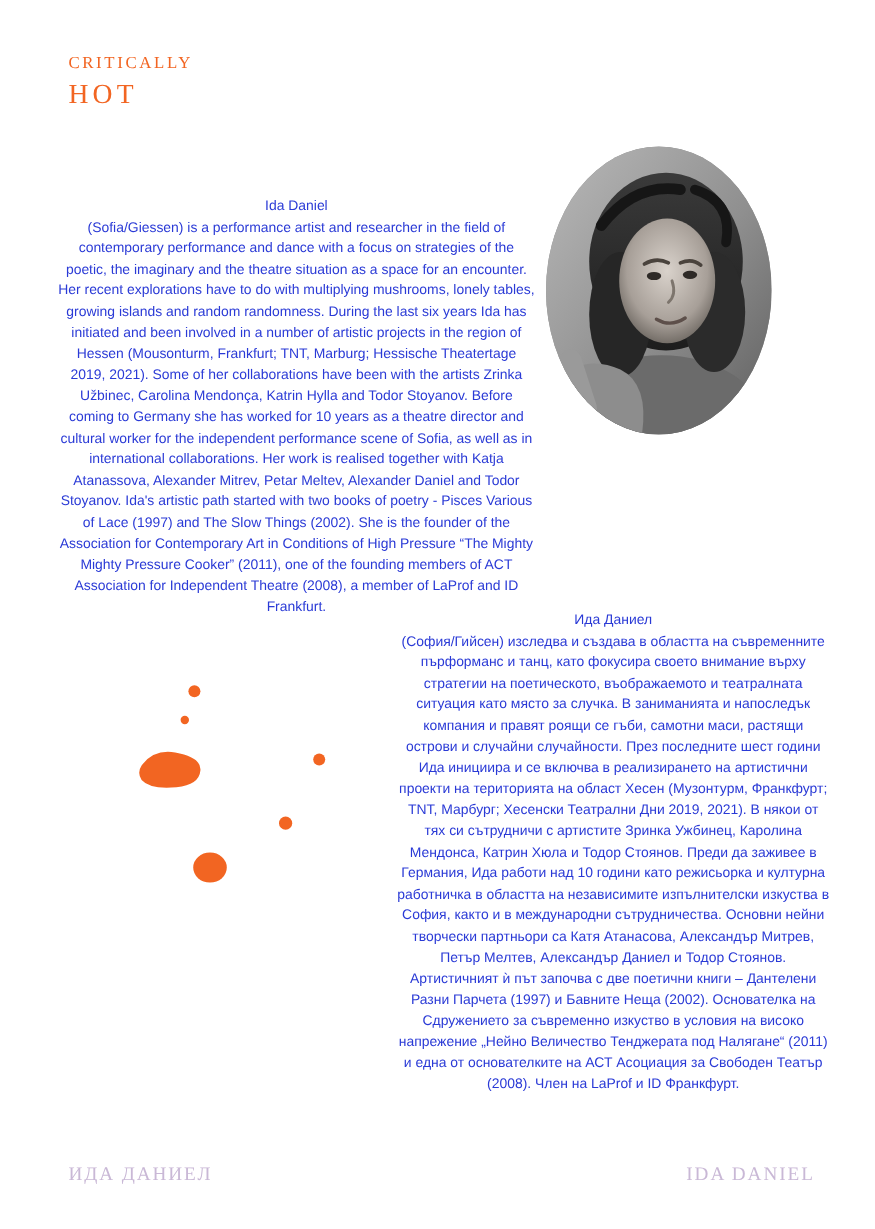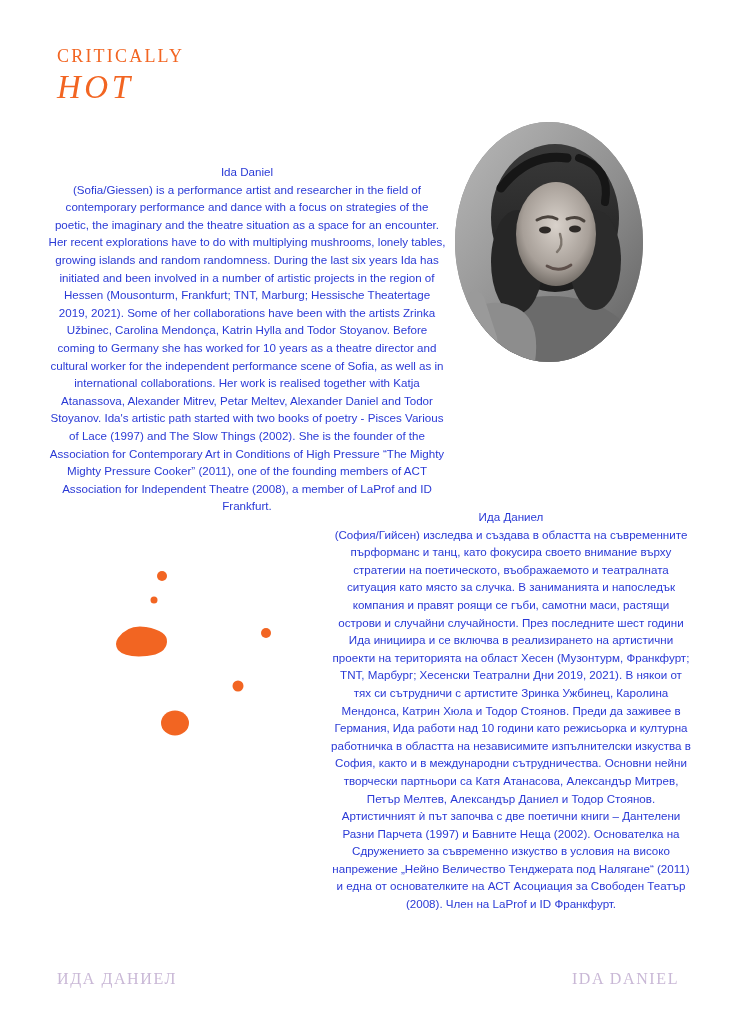--- a/index.html
+++ b/index.html
@@ -26,33 +26,32 @@
   .logo {
     position: absolute;
     left: 57px;
     top: 47px;
     color: #f26522;
     line-height: 1;
     user-select: none;
   }
   .logo-critically {
     font-family: "Liberation Serif", serif;
-    font-size: 18px;
+    font-size: 14px;
     letter-spacing: 2.2px;
     text-transform: uppercase;
     display: block;
     margin-bottom: 6px;
   }
   .logo-hot {
     font-family: "Liberation Serif", serif;
-    font-size: 33px;
+    font-size: 23px;
     letter-spacing: 3.5px;
     text-transform: uppercase;
     display: block;
-    font-style: italic;
   }
 
   
   .portrait {
     position: absolute;
     left: 455px;
     top: 122px;
     width: 188px;
     height: 240px;
     border-radius: 50%;

